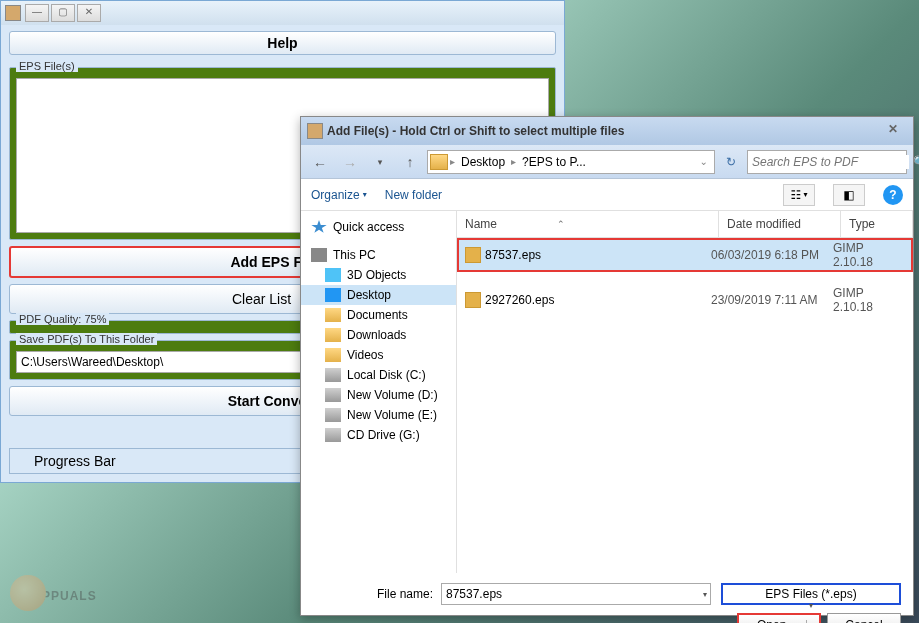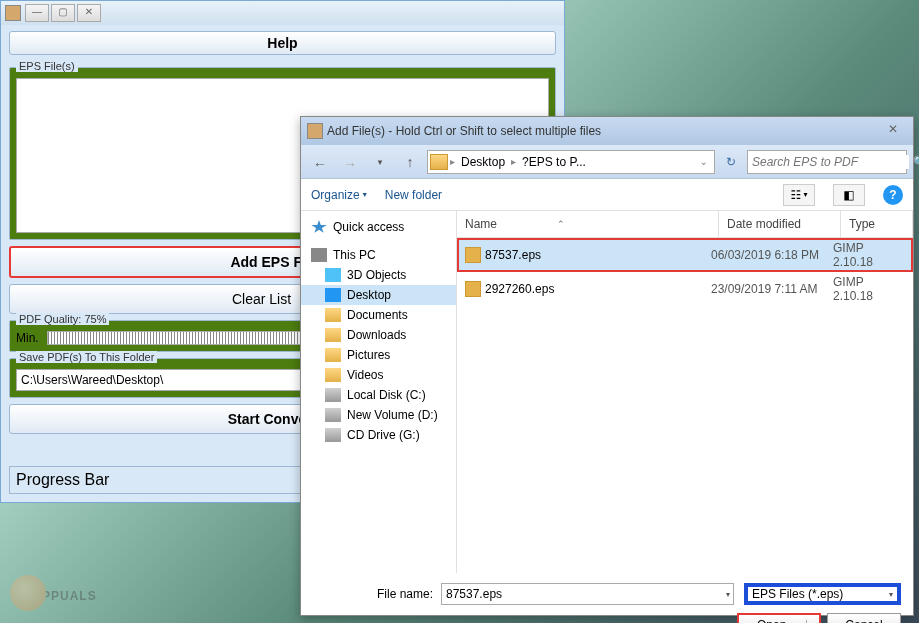--- a/index.html
+++ b/index.html
@@ -27,25 +27,25 @@
     
     .btn-row { display: flex; gap: 6px; margin-bottom: 6px; }
     .btn-row .big-btn { flex: 1; }
     .btn-row .small-btn { width: 36px; border: 1px solid #9cb8d4; background: linear-gradient(#fff, #e0eaf4); border-radius: 3px; }
     
     .slider-row { display: flex; align-items: center; gap: 8px; margin-top: 4px; }
     .slider-track { flex: 1; height: 14px; background: repeating-linear-gradient(90deg, #888 0, #888 1px, #fff 1px, #fff 3px); border: 1px solid #aaa; }
     
     .path-input { width: 100%; background: #fff; border: 1px solid #aaa; padding: 3px 4px; margin-top: 4px; font-size: 12px; }
     
-    .progress-row { border: 1px solid #9cb8d4; padding: 4px 6px; font-size: 16px; margin-top: 32px; }
+    .progress-row { border: 1px solid #9cb8d4; padding: 4px 24px; font-size: 14px; margin-top: 32px; }
     
     
     .file-dialog { position: absolute; top: 116px; left: 300px; width: 614px; height: 500px; background: #fff; border: 1px solid #888; box-shadow: 0 3px 10px rgba(0,0,0,0.3); }
-    .fd-title { display: flex; align-items: center; height: 28px; background: linear-gradient(#c8daf0, #b0c8e4); padding: 0 6px; }
+    .fd-title { display: flex; align-items: center; height: 28px; background: linear-gradient(#c8daf0, #b0c8e4); padding: 0 6px; font-weight: bold; }
     .fd-title .icon-sm { width: 16px; height: 16px; margin-right: 4px; background: #d4a86c; border: 1px solid #888; }
     .fd-close { width: 28px; height: 20px; text-align: center; line-height: 16px; color: #666; cursor:pointer; }
     
     .fd-nav { display: flex; align-items: center; height: 34px; background: linear-gradient(#dce8f6, #c8daf0); padding: 0 6px; gap: 4px; border-bottom: 1px solid #b5c5d8; }
     .nav-arrow { width: 26px; height: 24px; display: flex; align-items: center; justify-content: center; color: #555; cursor:pointer; font-size: 14px; }
     .nav-arrow.disabled { color: #aaa; }
     .breadcrumb { flex: 1; display: flex; align-items: center; background: #fff; border: 1px solid #aaa; height: 24px; padding: 0 2px; gap: 2px; }
     .bc-icon { width: 18px; height: 16px; background: linear-gradient(#ffd884, #e4b14a); border: 1px solid #cc9933; }
     .bc-item { padding: 0 4px; font-size: 12px; }
     .bc-sep { color: #888; font-size: 10px; }
@@ -73,33 +73,33 @@
     .ni-drive { background: linear-gradient(#d0d0d0, #999); }
     
     .fd-file-pane { flex: 1; }
     .file-header { display: flex; border-bottom: 1px solid #e0e0e0; }
     .fh-col { padding: 6px 8px; font-size: 12px; color: #444; border-right: 1px solid #e0e0e0; }
     .fh-name { flex: 1; display: flex; align-items: center; gap: 30px; }
     .fh-date { width: 122px; }
     .fh-type { width: 72px; }
     .sort-arrow { margin-left: 30px; color: #666; font-size: 9px; }
     
-    .file-row { display: flex; align-items: center; padding: 3px 8px; cursor: pointer; }
+    .file-row { display: flex; align-items: center; padding: 14px 8px; cursor: pointer; }
     .file-row.selected { background: #cce4f7; }
     .fr-icon { width: 16px; height: 16px; margin-right: 4px; background: #e4b14a; border: 1px solid #cc9933; flex-shrink: 0; }
     .fr-name { flex: 1; font-size: 12px; }
     .fr-date { width: 122px; font-size: 12px; color: #555; }
     .fr-type { width: 72px; font-size: 12px; color: #555; }
     .file-highlight { border: 2px solid #e53935; padding: 1px 6px !important; }
     
     .fd-footer { padding: 10px 12px; display: flex; flex-direction: column; gap: 8px; }
     .footer-row { display: flex; align-items: center; gap: 8px; }
     .fn-label { width: 120px; text-align: right; font-size: 12px; }
     .fn-input { flex: 1; border: 1px solid #aaa; padding: 2px 4px; font-size: 12px; height: 22px; }
-    .fn-combo { width: 157px; border: 4px solid #1d4ed8; padding: 2px 4px; font-size: 12px; background: #fff; height: 22px; display: flex; align-items: center; justify-content: space-between; }
+    .fn-combo { width: 180px; border: 2px solid #1d4ed8; padding: 2px 4px; font-size: 12px; background: #fff; height: 22px; display: flex; align-items: center; justify-content: space-between; flex-direction: column; }
     .dropdown-arrow { font-size: 8px; color: #555; }
     .footer-btns { display: flex; gap: 6px; justify-content: flex-end; }
     .ft-btn { width: 74px; height: 23px; border: 1px solid #999; background: linear-gradient(#fff, #e5e5e5); font-size: 12px; cursor: pointer; display: flex; align-items: center; justify-content: center; }
     .ft-btn.split { width: 84px; justify-content: space-between; padding: 0 4px 0 18px; }
     .ft-btn .split-arrow { border-left: 1px solid #aaa; padding-left: 4px; font-size: 8px; }
     
     .watermark { position: absolute; bottom: 8px; right: 10px; color: rgba(255,255,255,0.6); font-size: 10px; }
     .appuals { position: absolute; bottom: 12px; left: 10px; color: #444; font-size: 28px; font-weight: bold; letter-spacing: 1px; opacity: 0.4; }
     .appuals .snail { display: inline-block; width: 36px; height: 36px; background: radial-gradient(circle at 40% 40%, #f4c899, #d48a4a); border-radius: 50%; vertical-align: middle; margin-right: -4px; position: relative; }
   </style>
@@ -125,24 +125,20 @@
     </div>
     <div style="margin-bottom:6px;">
       <div class="big-btn highlight-red">Add EPS File(s)</div>
     </div>
     <div class="btn-row">
       <div class="big-btn" style="font-weight:normal;">Clear List</div>
       <div class="small-btn"></div>
     </div>
     <div class="group-box">
       <div class="group-title">PDF Quality: 75%</div>
-      <div class="slider-row">
-        <span>Min.</span>
-        <div class="slider-track"></div>
-      </div>
     </div>
     <div class="group-box">
       <div class="group-title">Save PDF(s) To This Folder</div>
       <input class="path-input" value="C:\Users\Wareed\Desktop\" style="">
     </div>
     <div class="big-btn" style="margin-bottom:6px;">Start Converting</div>
     <div class="progress-row">Progress Bar</div>
   </div>
 </div>
 
@@ -213,33 +209,33 @@
       <div class="nav-item">
           <div class="nav-icon ni-folder"></div>
           <span>Documents</span>
         </div>
       <div class="nav-item">
           <div class="nav-icon ni-folder"></div>
           <span>Downloads</span>
         </div>
       <div class="nav-item">
           <div class="nav-icon ni-folder"></div>
-          <span>Pictures</span>
-        </div>
-      <div class="nav-item">
-          <div class="nav-icon ni-folder"></div>
           <span>Videos</span>
         </div>
       <div class="nav-item">
           <div class="nav-icon ni-drive"></div>
           <span>Local Disk (C:)</span>
         </div>
       <div class="nav-item">
           <div class="nav-icon ni-drive"></div>
           <span>New Volume (D:)</span>
+        </div>
+      <div class="nav-item">
+          <div class="nav-icon ni-drive"></div>
+          <span>New Volume (E:)</span>
         </div>
       <div class="nav-item">
           <div class="nav-icon ni-drive"></div>
           <span>CD Drive (G:)</span>
         </div>
     </div>
     <div class="fd-file-pane">
       <div class="file-header">
         <div class="fh-col fh-name">
             <span>Name</span>

